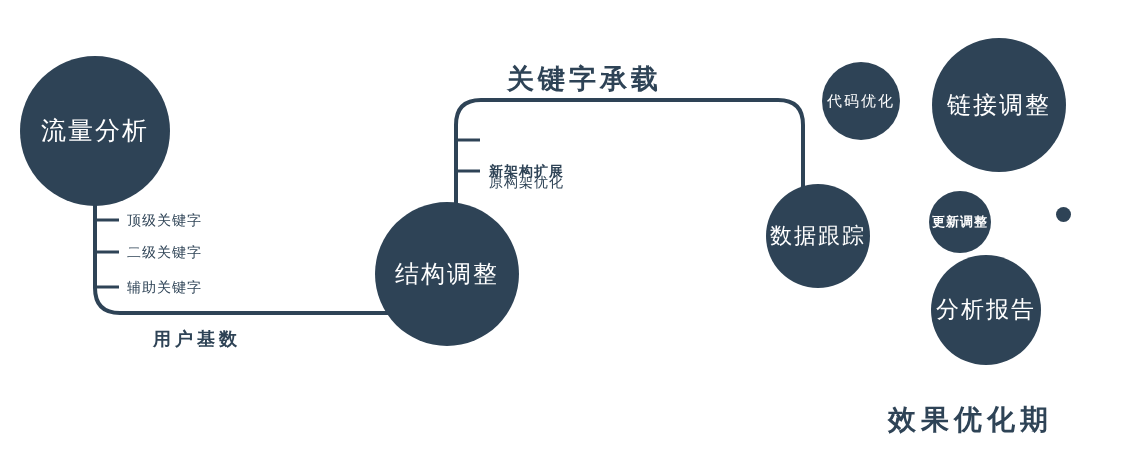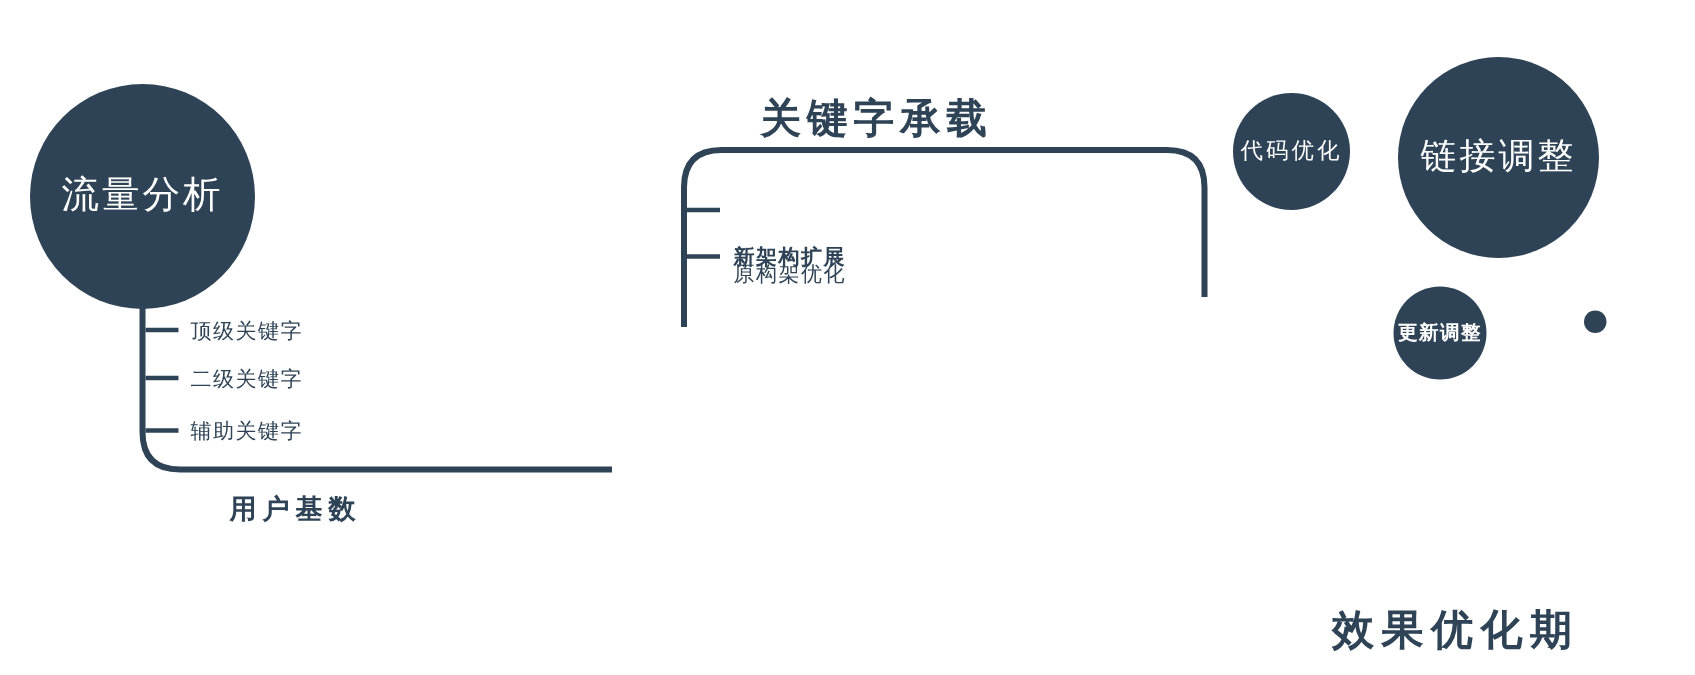--- a/index.html
+++ b/index.html
@@ -92,37 +92,48 @@
     <line class="tick" x1="97" y1="287" x2="119" y2="287"></line>
     <path class="edge" d="M 456 218 L 456 125 Q 456 100 481 100 L 778 100 Q 803 100 803 125 L 803 198"></path>
     <line class="tick" x1="458" y1="140" x2="480" y2="140"></line>
     <line class="tick" x1="458" y1="171" x2="480" y2="171"></line>
   </svg>
 
   <div class="circle circle-traffic">
     <span>流量分析</span>
   </div>
 
+  <div class="circle circle-structure">
+    <span>结构调整</span>
+  </div>
 
+  <div class="circle circle-data">
+    <span>数据</span>
+    <span>跟踪</span>
+  </div>
 
   <div class="circle circle-code">
     <span>代码</span>
     <span>优化</span>
   </div>
 
   <div class="circle circle-link">
     <span>链接</span>
     <span>调整</span>
   </div>
 
   <div class="circle circle-update">
     <span>更新</span>
     <span>调整</span>
   </div>
 
+  <div class="circle circle-report">
+    <span>分析</span>
+    <span>报告</span>
+  </div>
 
   <div class="dot"></div>
 
   <div class="branch-label bl-traffic-0">顶级关键字</div>
   <div class="branch-label bl-traffic-1">二级关键字</div>
   <div class="branch-label bl-traffic-2">辅助关键字</div>
 
   <div class="branch-label bl-structure-0">原构架优化</div>
   <div class="branch-label bl-structure-1">新架构扩展</div>
 

